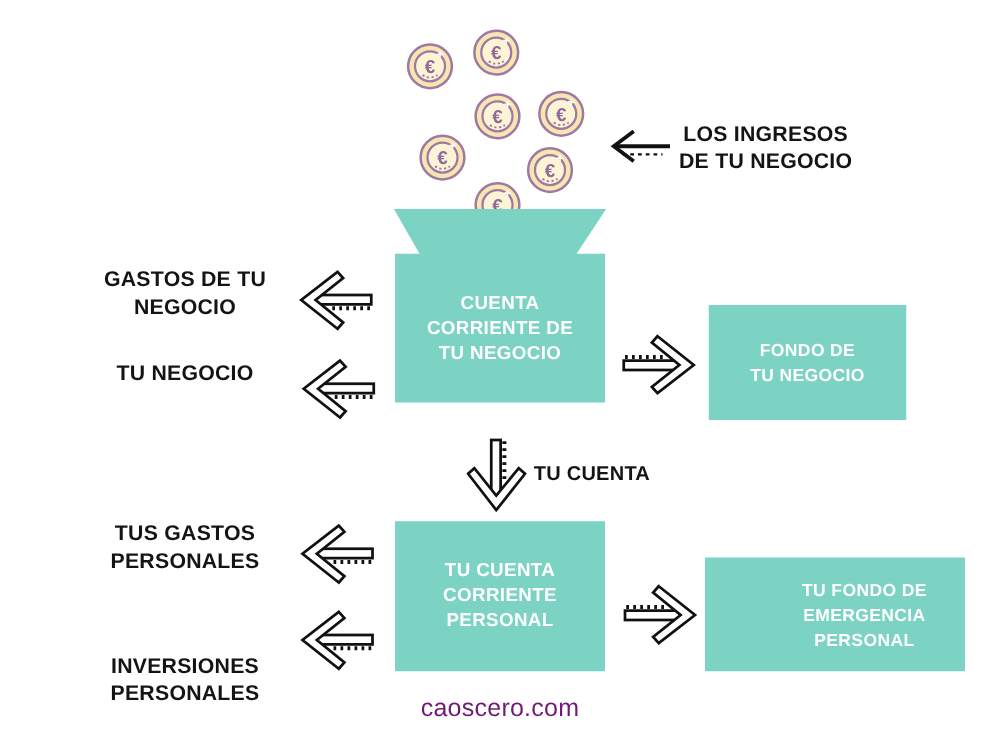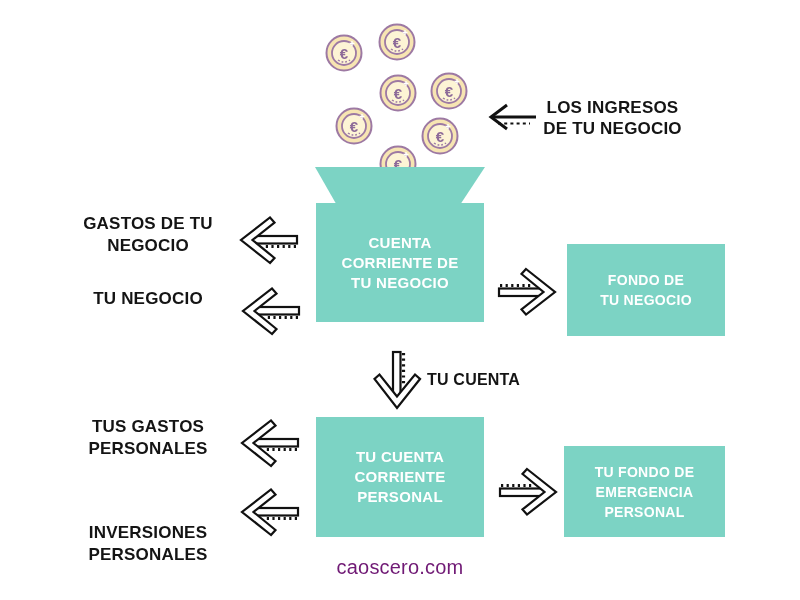--- a/index.html
+++ b/index.html
@@ -24,21 +24,21 @@
   .box {
     position:absolute; background:#7cd3c4; color:#ffffff;
     display:flex; flex-direction:column; align-items:center; justify-content:center;
     text-align:center; font-weight:700; letter-spacing:0.3px; z-index:2;
   }
   .box-main { font-size:15px; line-height:20px; }
   .box-side { font-size:14px; line-height:20px; }
   .box1{left:316px;top:203px;width:168px;height:119px;}
   .box2{left:316px;top:417px;width:168px;height:120px;}
   .box3{left:567px;top:244px;width:158px;height:92px;}
-  .box4{left:564px;top:446px;width:161px;height:91px;}
+  .box4{left:564px;top:446px;width:161px;height:91px;padding-left:47px;}
 
   
   .sidelabel {
     position:absolute; width:200px; text-align:center; color:#141414;
     font-weight:700; font-size:17px; line-height:22px; letter-spacing:0.2px;
   }
   .lab-left{left:48px;}
   .lab1{top:213px;} .lab2{top:288px;} .lab3{top:416px;} .lab4{top:486px;margin-top:36px;}
   .lab-ingresos{left:540px;top:97px;width:145px;line-height:21px;}
   .lab-sueldo{left:427px;top:369px;width:120px;text-align:left;font-size:16px;}

